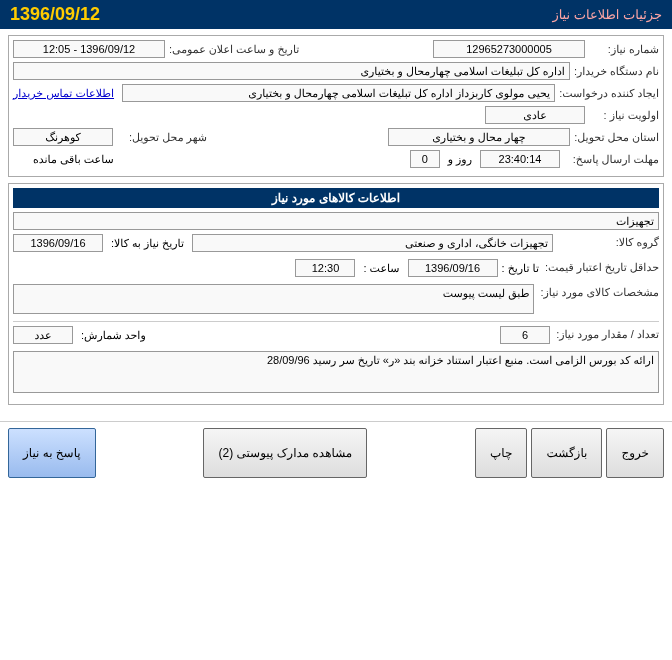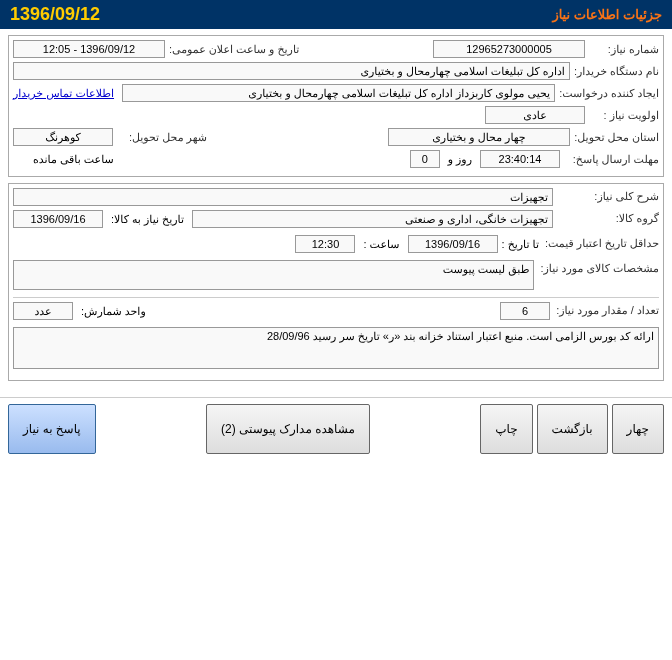--- a/index.html
+++ b/index.html
@@ -18,22 +18,22 @@
       color: #fff;
       display: flex;
       justify-content: space-between;
       align-items: center;
       padding: 4px 10px;
       position: relative;
       z-index: 1;
     }
     .header-title {
       font-size: 13px;
-      font-weight: bold;
-      color: #f97316;
+      font-weight: normal;
+      color: #fca5a5;
     }
     .header-date {
       font-size: 18px;
       font-weight: bold;
       color: #ffcc00;
     }
     .main-content {
       padding: 6px 8px;
       position: relative;
       z-index: 1;
@@ -213,23 +213,23 @@
       <input class="form-input-fixed" readonly="" style="width: 80px; text-align: center;" value="23:40:14">
       <span style="font-size:11px;white-space:nowrap;margin:0 4px;">روز و</span>
       <input class="form-input-fixed" readonly="" style="width: 30px; text-align: center;" value="0">
       <span style="flex:1"></span>
       <span style="font-size:11px;white-space:nowrap;margin-left:20px;">ساعت باقی مانده</span>
     </div>
 
   </div>
 
   <div class="goods-section">
-
-    <div class="needs-row">
-      <span class="needs-label">شرح کلی نیاز:</span>
+    <div class="goods-title">اطلاعات کالاهای مورد نیاز</div>
+
+    <div class="needs-row">
       <div class="needs-value-block">
         <input class="form-input" readonly="" style="width: 100%;" value="تجهیزات">
       </div>
     </div>
 
     <div class="needs-row">
       <span class="needs-label">گروه کالا:</span>
       <div class="needs-value-block">
         <div class="inline-row">
           <input class="form-input" readonly="" style="flex: 1 1 0%;" value="تجهیزات خانگی، اداری و صنعتی">
@@ -277,19 +277,19 @@
         <textarea class="textarea-field" rows="3" readonly="" style="">ارائه کد بورس الزامی است. منبع اعتبار استناد خزانه بند «ر» تاریخ سر رسید 28/09/96</textarea>
       </div>
     </div>
 
   </div>
 
 </div>
 
 <div class="footer-buttons">
   <div class="btn-left-group">
-    <button class="btn">چهار</button>
+    <button class="btn">خروج</button>
     <button class="btn">بازگشت</button>
     <button class="btn">چاپ</button>
   </div>
   <button class="btn">مشاهده مدارک پیوستی (2)</button>
   <button class="btn btn-primary">پاسخ به نیاز</button>
 </div>
 
 </body></html>

